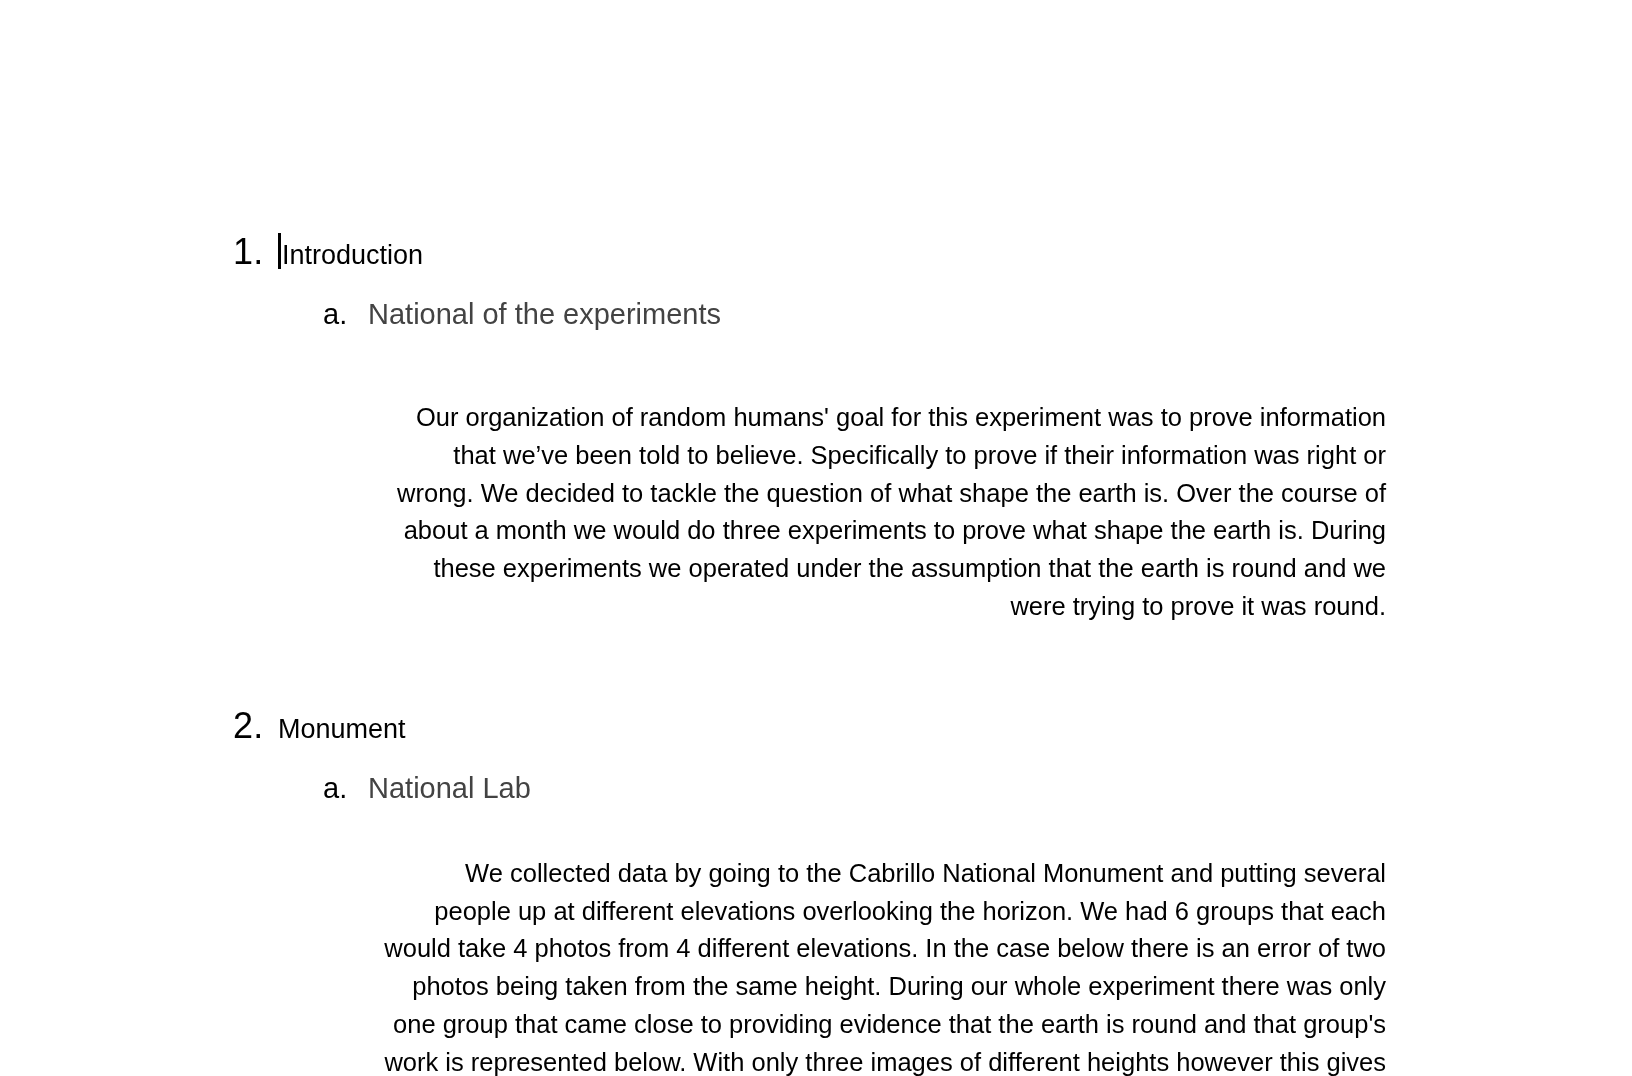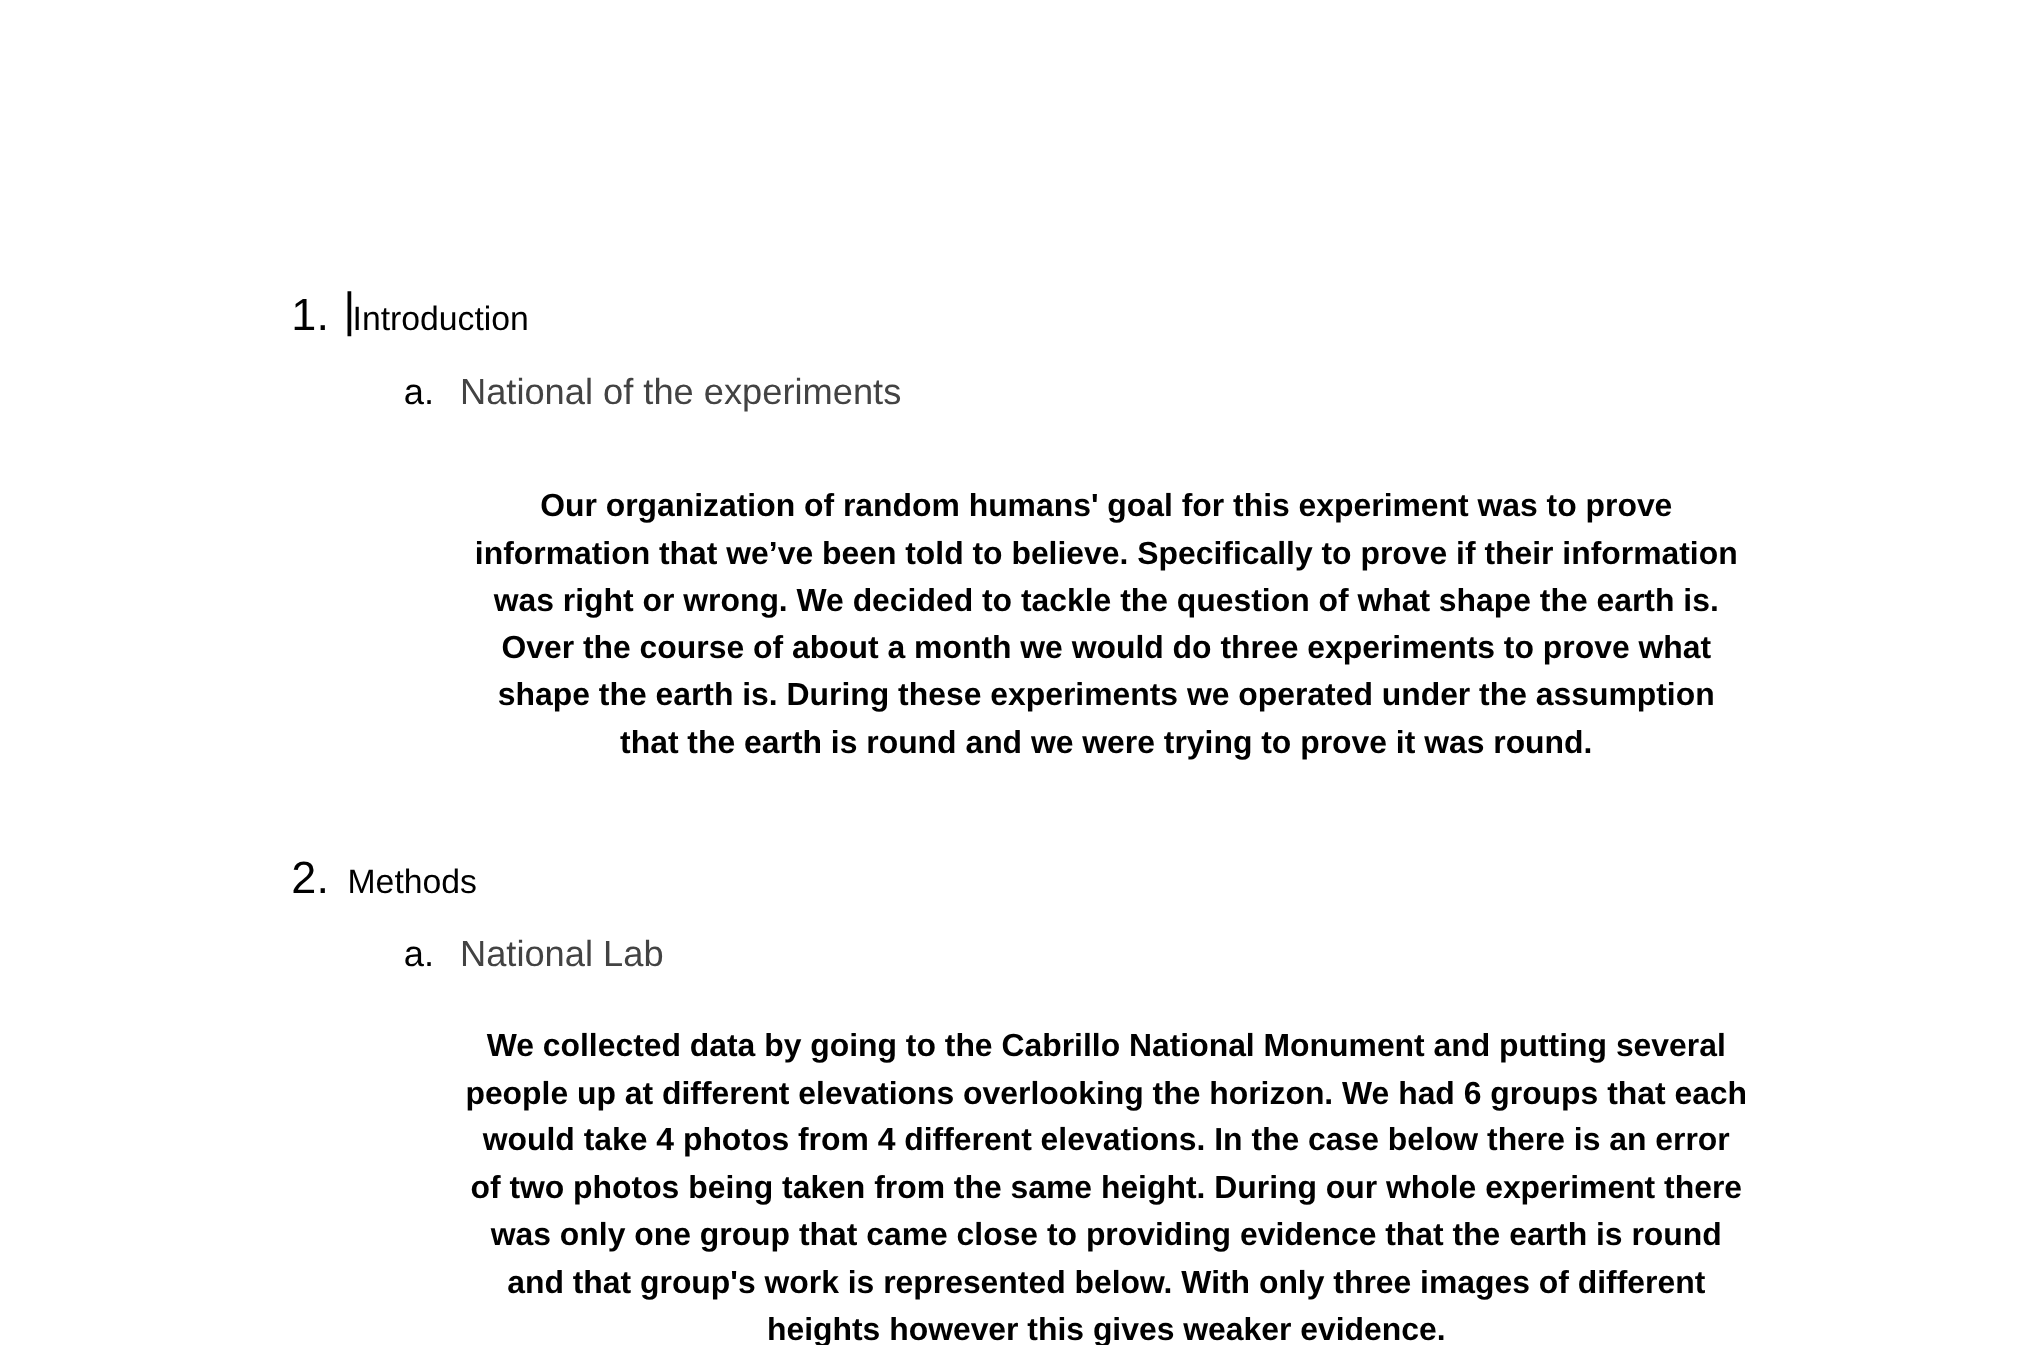--- a/index.html
+++ b/index.html
@@ -82,29 +82,28 @@
   }
   .h2-text {
     font-size: 29px;
     line-height: 42px;
     color: #434343;
     white-space: pre;
   }
 
   
   .para {
-    margin: 4px;
+    margin: 16px;
     padding-left: 368px;
     padding-right: 230px;
     font-size: 25.5px;
     line-height: 37.8px;
     color: #000000;
-    text-align: center;
+    text-align: right;
     white-space: pre-wrap;
-    font-weight: bold;
   }
 
   .gap-sm  { height: 14px; }
   .gap-md  { height: 30px; }
   .gap-lg  { height: 48px; }
   .gap-xl  { height: 60px; }
 </style>
 </head>
 <body>
 
@@ -126,21 +125,21 @@
     </div>
 
     <div class="gap-lg"></div>
 
     <p class="para">Our organization of random humans' goal for this experiment was to prove information that we’ve been told to believe. Specifically to prove if their information was right or wrong. We decided to tackle the question of what shape the earth is. Over the course of about a month we would do three experiments to prove what shape the earth is. During these experiments we operated under the assumption that the earth is round and we were trying to prove it was round.</p>
 
     <div class="gap-xl"></div>
 
     <div class="h1-row">
       <span class="h1-marker">2.</span>
-      <span class="h1-text">Methods</span>
+      <span class="h1-text">Monument</span>
     </div>
 
     <div class="gap-sm"></div>
 
     <div class="h2-row">
       <span class="h2-marker">a.</span>
       <span class="h2-text">National Lab</span>
     </div>
 
     <div class="gap-md"></div>

